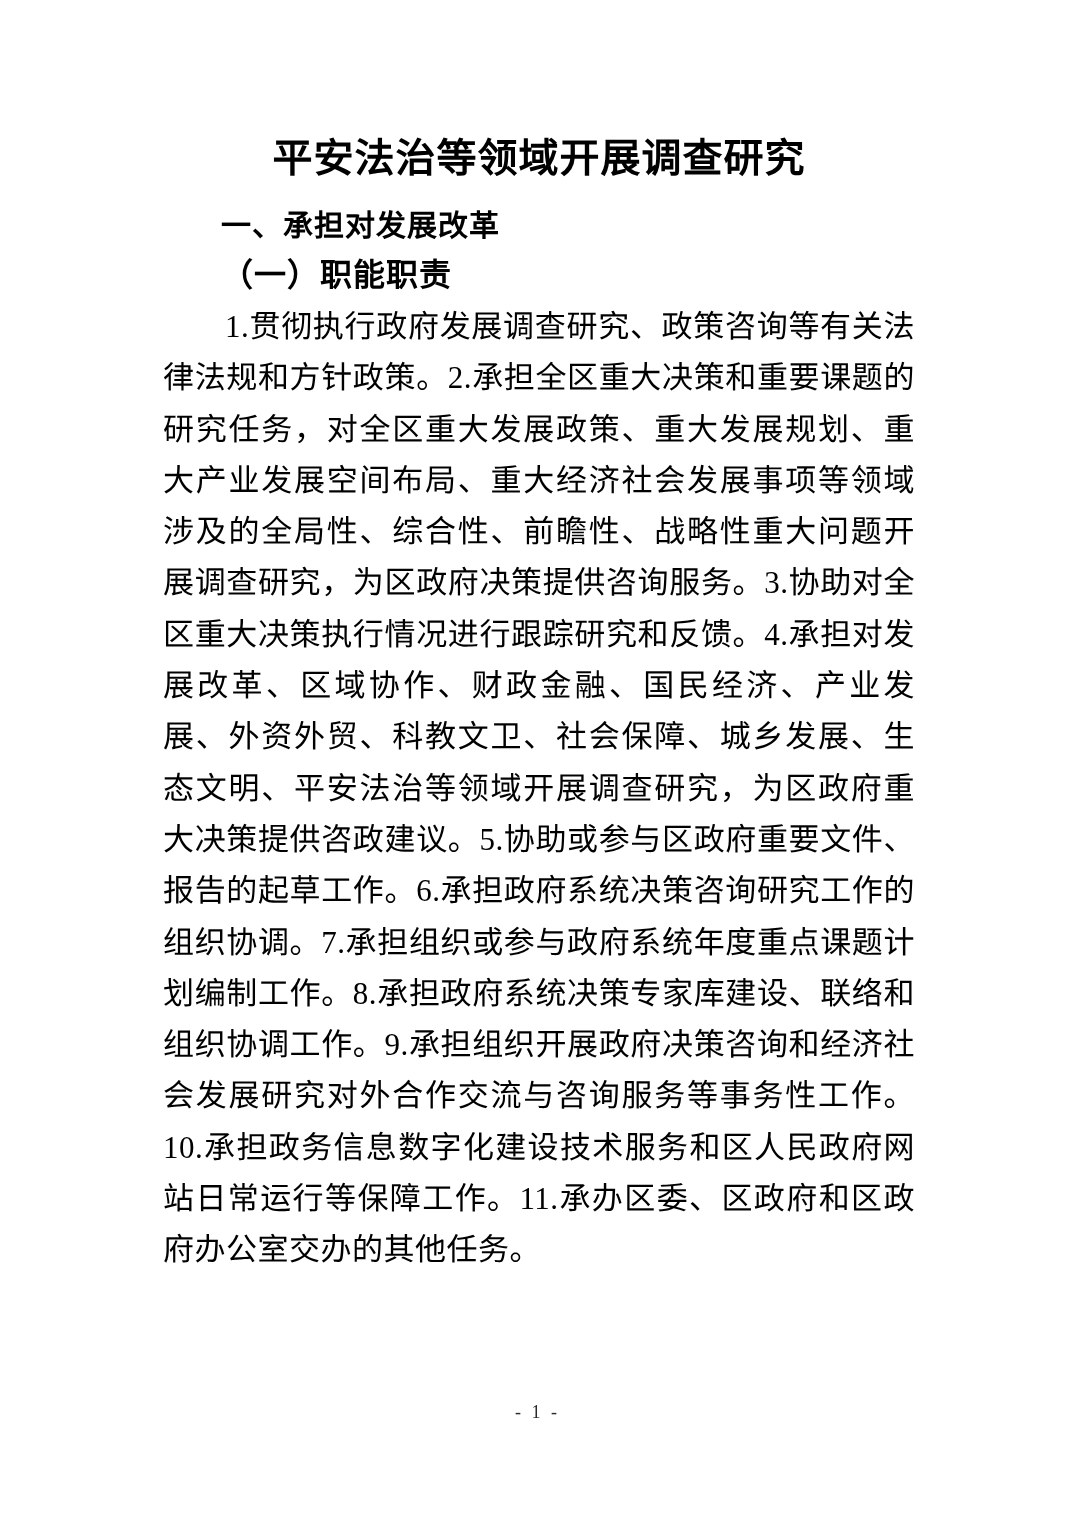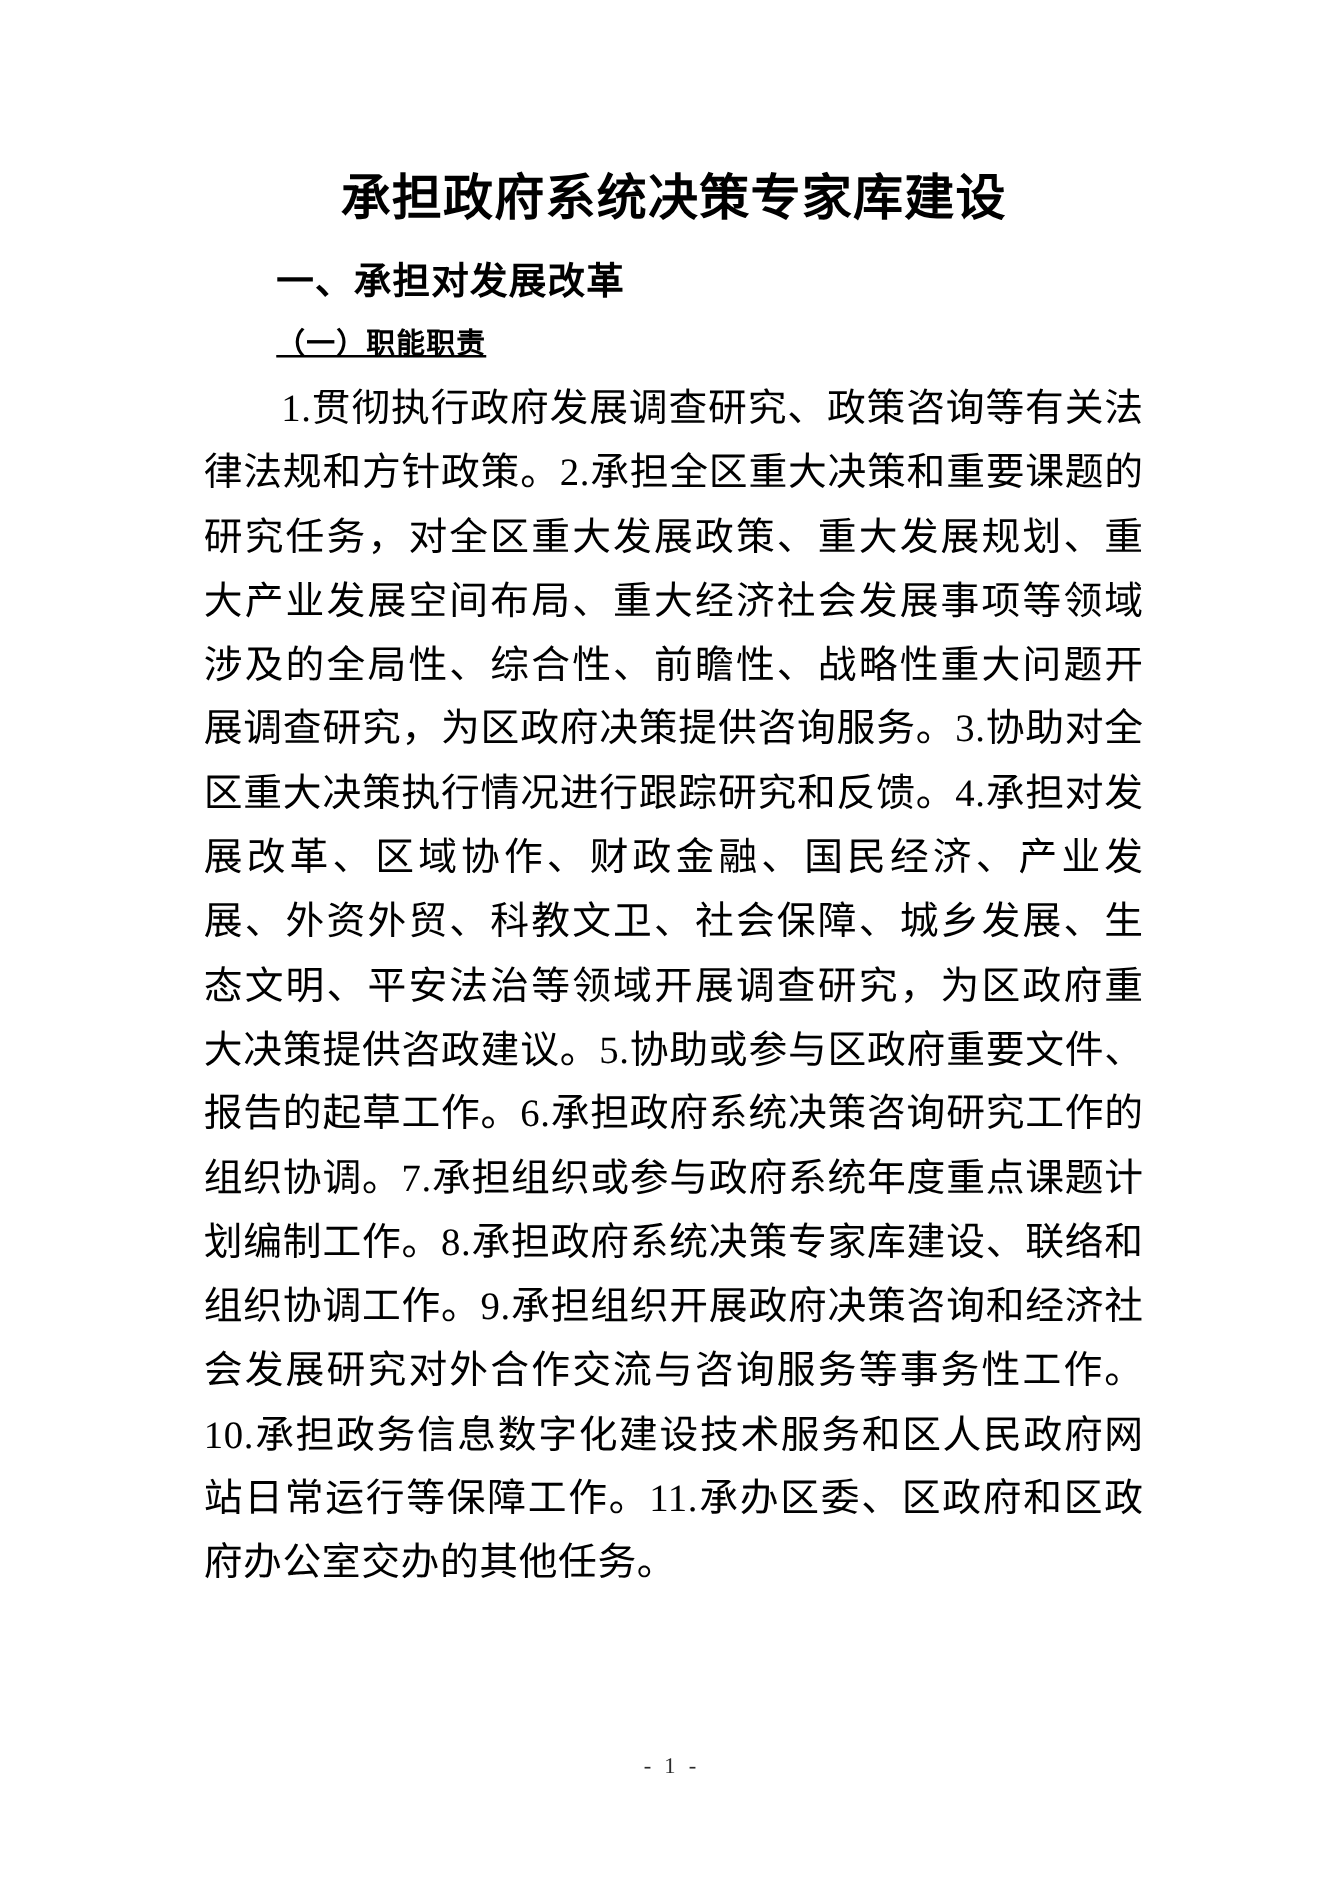--- a/index.html
+++ b/index.html
@@ -37,24 +37,23 @@
     font-family: "Liberation Sans", "DejaVu Sans", sans-serif;
     font-weight: bold;
     font-size: 30px;
     line-height: 46px;
     letter-spacing: 1px;
   }
   .sub-heading {
     padding-left: 58px;
     font-family: "Liberation Serif", "DejaVu Serif", serif;
     font-weight: bold;
-    font-size: 23px;
+    font-size: 32px;
     line-height: 52px;
     letter-spacing: 1px;
-    text-decoration: underline;
   }
   .body-para {
     margin: 0;
     font-size: 31px;
     line-height: 51.3px;
     text-align: justify;
     text-justify: inter-character;
     text-indent: 2em;
     letter-spacing: 0.5px;
   }
@@ -72,21 +71,21 @@
     color: #2a2a2a;
     font-family: "Liberation Serif", "DejaVu Serif", serif;
   }
 </style>
 </head>
 <body>
 
 <div class="page">
   <div class="content">
 
-    <div class="doc-title">承担政府系统决策专家库建设</div>
+    <div class="doc-title">平安法治等领域开展调查研究</div>
 
 
     <div class="section-heading">一、承担对发展改革</div>
 
     <div class="sub-heading">（一）职能职责</div>
 
     <p class="body-para">1.贯彻执行政府发展调查研究、政策咨询等有关法律法规和方针政策。2.承担全区重大决策和重要课题的研究任务，对全区重大发展政策、重大发展规划、重大产业发展空间布局、重大经济社会发展事项等领域涉及的全局性、综合性、前瞻性、战略性重大问题开展调查研究，为区政府决策提供咨询服务。3.协助对全区重大决策执行情况进行跟踪研究和反馈。4.承担对发展改革、区域协作、财政金融、国民经济、产业发展、外资外贸、科教文卫、社会保障、城乡发展、生态文明、平安法治等领域开展调查研究，为区政府重大决策提供咨政建议。5.协助或参与区政府重要文件、报告的起草工作。6.承担政府系统决策咨询研究工作的组织协调。7.承担组织或参与政府系统年度重点课题计划编制工作。8.承担政府系统决策专家库建设、联络和组织协调工作。9.承担组织开展政府决策咨询和经济社会发展研究对外合作交流与咨询服务等事务性工作。10.承担政务信息数字化建设技术服务和区人民政府网站日常运行等保障工作。11.承办区委、区政府和区政府办公室交办的其他任务。</p>
 
 
 

